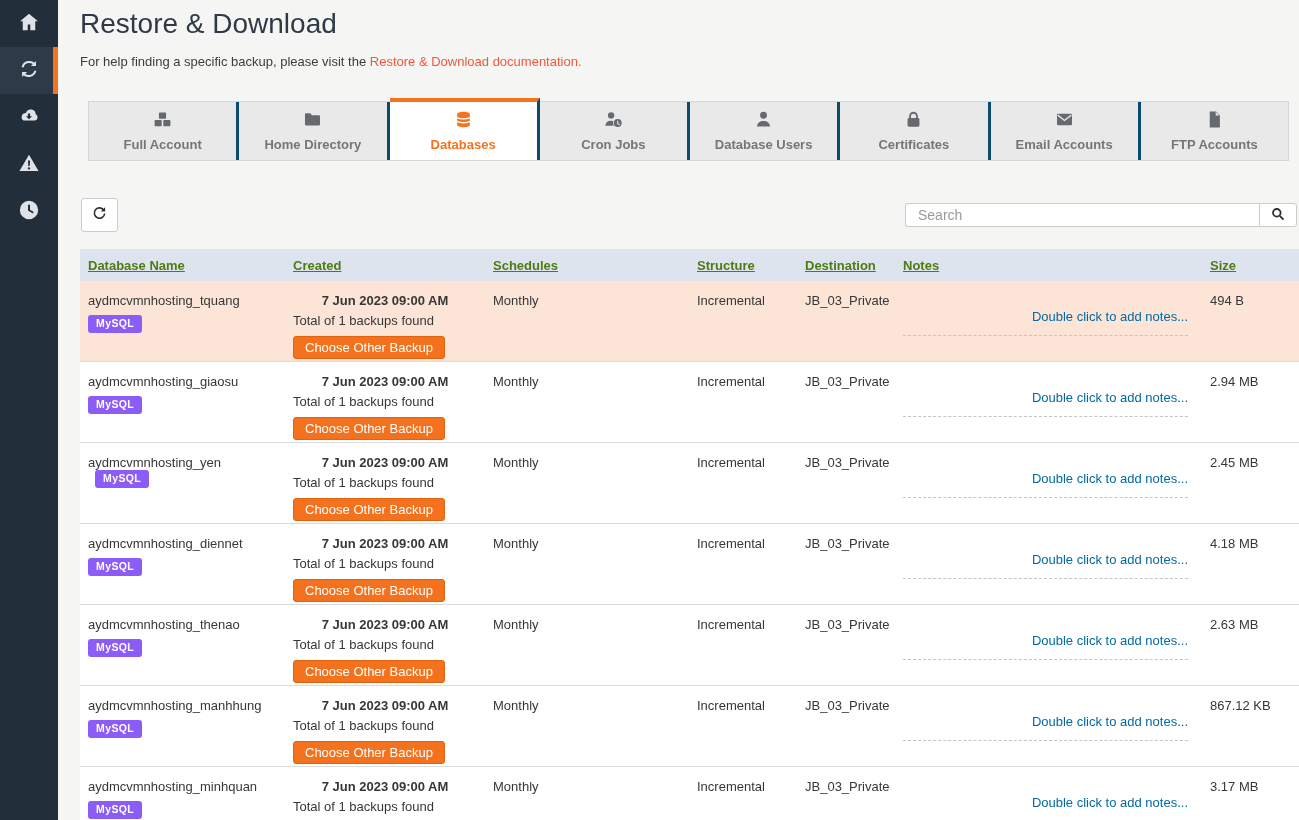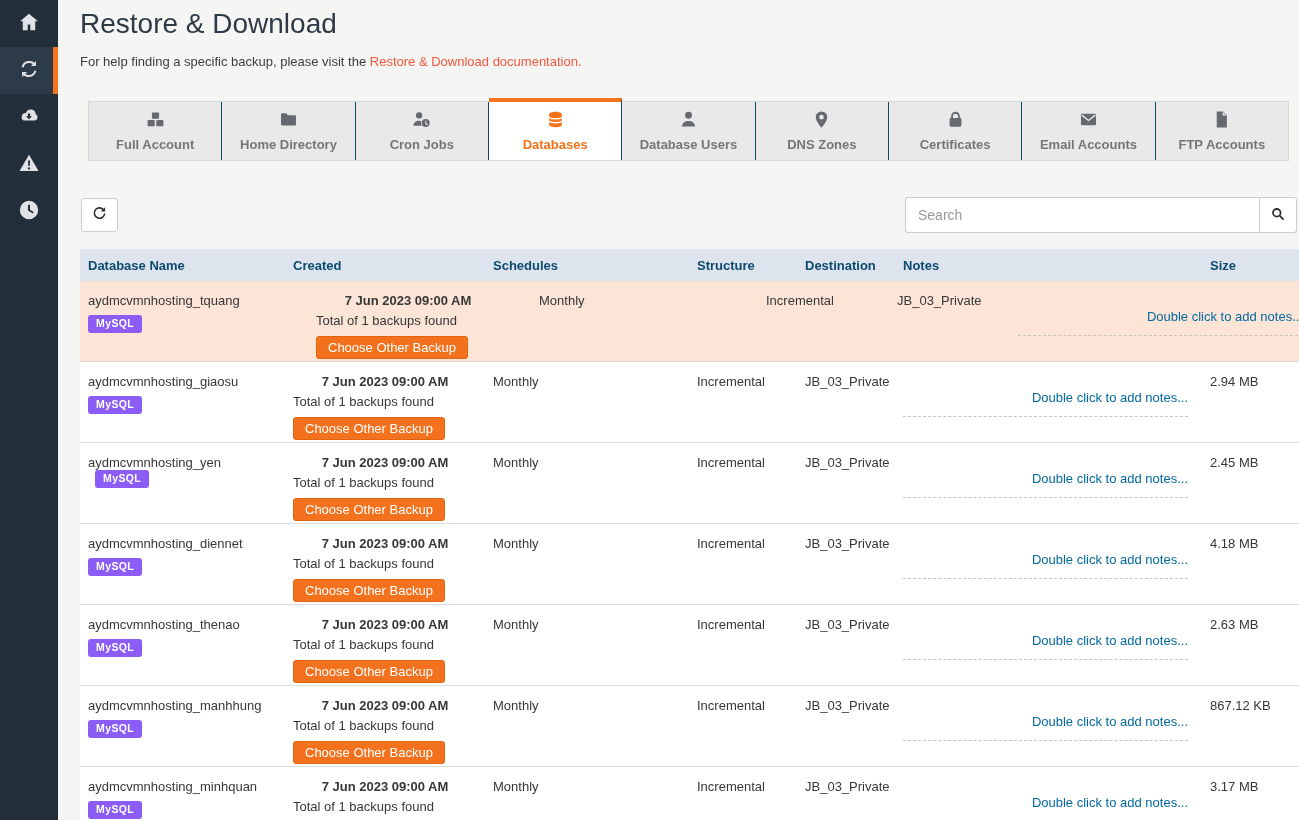--- a/index.html
+++ b/index.html
@@ -28,66 +28,66 @@
   .subtitle { margin:12px 0 0; font-size:13px; color:#3d3d3d; }
   .subtitle a { color:#f4573a; text-decoration:none; cursor:pointer; }
   
   .tabs {
     display:flex; margin:32px 10px 0 8px; height:60px;
     background:#e9e9e9; border:1px solid #d6d6d6;
   }
   .tab {
     flex:1; display:flex; flex-direction:column; align-items:center; justify-content:center;
     gap:5px; font-size:13px; font-weight:bold; color:#73767a;
-    border-right:1px solid #0c4a6e; cursor:pointer; text-align:center;
+    border-right:3px solid #0c4a6e; cursor:pointer; text-align:center;
   }
   .tab:last-child { border-right:none; }
   .tab svg { width:19px; height:19px; color:#66696d; }
   .tab.active {
     background:#fff; color:#f4731c;
     border-top:4px solid #f4731c; margin-top:-4px;
   }
   .tab.active svg { color:#f4731c; }
   
   .toolbar {
     display:flex; justify-content:space-between; align-items:center;
     margin:37px 2px 0 1px; height:34px;
   }
   .refresh-btn {
     width:37px; height:34px; background:#fff; border:1px solid #ccc; border-radius:3px;
     display:flex; align-items:center; justify-content:center; color:#2f2f2f; cursor:pointer; padding:0;
   }
   .refresh-btn svg { width:17px; height:17px; }
-  .search-group { display:flex; width:392px; height:36px; }
+  .search-group { display:flex; width:392px; height:24px; }
   .search-input {
     flex:1; border:1px solid #ccc; border-right:none; border-radius:3px 0 0 3px;
     padding:0 12px; font-size:14px; color:#333; font-family:inherit; outline:none; background:#fff;
   }
   .search-input::placeholder { color:#9a9a9a; }
   .search-btn {
     width:38px; background:#fff; border:1px solid #ccc; border-radius:0 3px 3px 0;
     display:flex; align-items:center; justify-content:center; color:#2f2f2f; cursor:pointer; padding:0;
   }
   .search-btn svg { width:16px; height:16px; }
   
   .table { margin-top:17px; background:#fff; }
   .thead, .trow {
     display:grid;
     grid-template-columns:205px 200px 204px 108px 98px 307px 1fr;
   }
   .thead {
     background:#dde4ee; height:32px; align-items:center;
-    font-size:13px; font-weight:bold; color:#0c4a6e;
+    font-size:13px; font-weight:bold; color:#4d7c0f;text-decoration:underline;
   }
   .thead .cell, .trow .cell { padding-left:8px; padding-right:8px; }
   .trow {
     min-height:81px; padding-top:12px; font-size:13px; color:#373737;
     border-bottom:1px solid #dcdcdc; background:#fff;
   }
-  .trow.highlighted { background:#fce4d6;gap:23px; }
+  .trow.highlighted { background:#fce4d6; }
   .badge {
     display:table; margin-top:7px; background:#8b5cf6; color:#fff;
     font-size:10.5px; font-weight:bold; letter-spacing:.4px;
     padding:3px 8px; border-radius:3px; line-height:1.1;
   }
   .trow.badge-inline .badge { display:inline-block; margin:0 0 0 7px; vertical-align:1px; }
   .created-cell .date { font-weight:bold;text-align:center; }
   .created-cell .total { margin-top:5px; }
   .choose-btn {
     margin-top:8px; background:#f4721d; border:1px solid #e06410; color:#fff;
@@ -164,56 +164,48 @@
       <span>Full Account</span>
     </div>
     <div class="tab">
       <span>
         <svg viewBox="0 0 24 24" fill="currentColor">
             <path d="M2.5 5.5A1.5 1.5 0 0 1 4 4h5.2l2 2.5H20a1.5 1.5 0 0 1 1.5 1.5v10a1.5 1.5 0 0 1-1.5 1.5H4A1.5 1.5 0 0 1 2.5 18z"></path>
           </svg>
       </span>
       <span>Home Directory</span>
     </div>
+    <div class="tab active">
+      <span>
+        <svg viewBox="0 0 24 24">
+          <path fill="currentColor" d="M12 2.2C7.6 2.2 4 3.5 4 5.1v13.8c0 1.6 3.6 2.9 8 2.9s8-1.3 8-2.9V5.1c0-1.6-3.6-2.9-8-2.9z"></path>
+          <path d="M4 9.6c1.7 1.1 4.6 1.7 8 1.7s6.3-.6 8-1.7M4 14.4c1.7 1.1 4.6 1.7 8 1.7s6.3-.6 8-1.7" stroke="#fff" stroke-width="1.7" fill="none"></path>
+        </svg>
+      </span>
+      <span>Databases</span>
+    </div>
     <div class="tab">
       <span>
         <svg viewBox="0 0 24 24" fill="currentColor">
           <circle cx="9" cy="6.8" r="4"></circle>
           <path d="M1.8 20c0-4 3.2-6.4 7.2-6.4 1.3 0 2.5.3 3.5.7a6.9 6.9 0 0 0 1.1 5.7z"></path>
           <circle cx="17.3" cy="16.5" r="6" fill="#e9e9e9"></circle>
           <path fill-rule="evenodd" d="M17.3 11.5a5 5 0 1 0 0 10 5 5 0 0 0 0-10zm.7 2v3.2l2.3 1.3-.7 1.2-2.9-1.6v-4.1z"></path>
         </svg>
       </span>
       <span>Cron Jobs</span>
     </div>
-    <div class="tab active">
-      <span>
-        <svg viewBox="0 0 24 24">
-          <path fill="currentColor" d="M12 2.2C7.6 2.2 4 3.5 4 5.1v13.8c0 1.6 3.6 2.9 8 2.9s8-1.3 8-2.9V5.1c0-1.6-3.6-2.9-8-2.9z"></path>
-          <path d="M4 9.6c1.7 1.1 4.6 1.7 8 1.7s6.3-.6 8-1.7M4 14.4c1.7 1.1 4.6 1.7 8 1.7s6.3-.6 8-1.7" stroke="#fff" stroke-width="1.7" fill="none"></path>
-        </svg>
-      </span>
-      <span>Databases</span>
-    </div>
     <div class="tab">
       <span>
         <svg viewBox="0 0 24 24" fill="currentColor">
             <circle cx="12" cy="6.6" r="4.3"></circle>
             <path d="M3.8 20.8c0-4.5 3.7-7 8.2-7s8.2 2.5 8.2 7z"></path>
           </svg>
       </span>
       <span>Database Users</span>
-    </div>
-    <div class="tab">
-      <span>
-        <svg viewBox="0 0 24 24" fill="currentColor">
-            <path fill-rule="evenodd" d="M12 1.8A7.3 7.3 0 0 0 4.7 9C4.7 14 12 22.2 12 22.2S19.3 14 19.3 9A7.3 7.3 0 0 0 12 1.8zm0 4.3a2.9 2.9 0 1 1 0 5.8 2.9 2.9 0 0 1 0-5.8z"></path>
-          </svg>
-      </span>
-      <span>DNS Zones</span>
     </div>
     <div class="tab">
       <span>
         <svg viewBox="0 0 24 24" fill="currentColor">
             <path fill-rule="evenodd" d="M6.5 10V7.8a5.5 5.5 0 0 1 11 0V10h.3c.9 0 1.7.8 1.7 1.7v7.6c0 .9-.8 1.7-1.7 1.7H6.2c-.9 0-1.7-.8-1.7-1.7v-7.6c0-.9.8-1.7 1.7-1.7zm2.3 0h6.4V7.8a3.2 3.2 0 0 0-6.4 0z"></path>
           </svg>
       </span>
       <span>Certificates</span>
     </div>
     <div class="tab">

